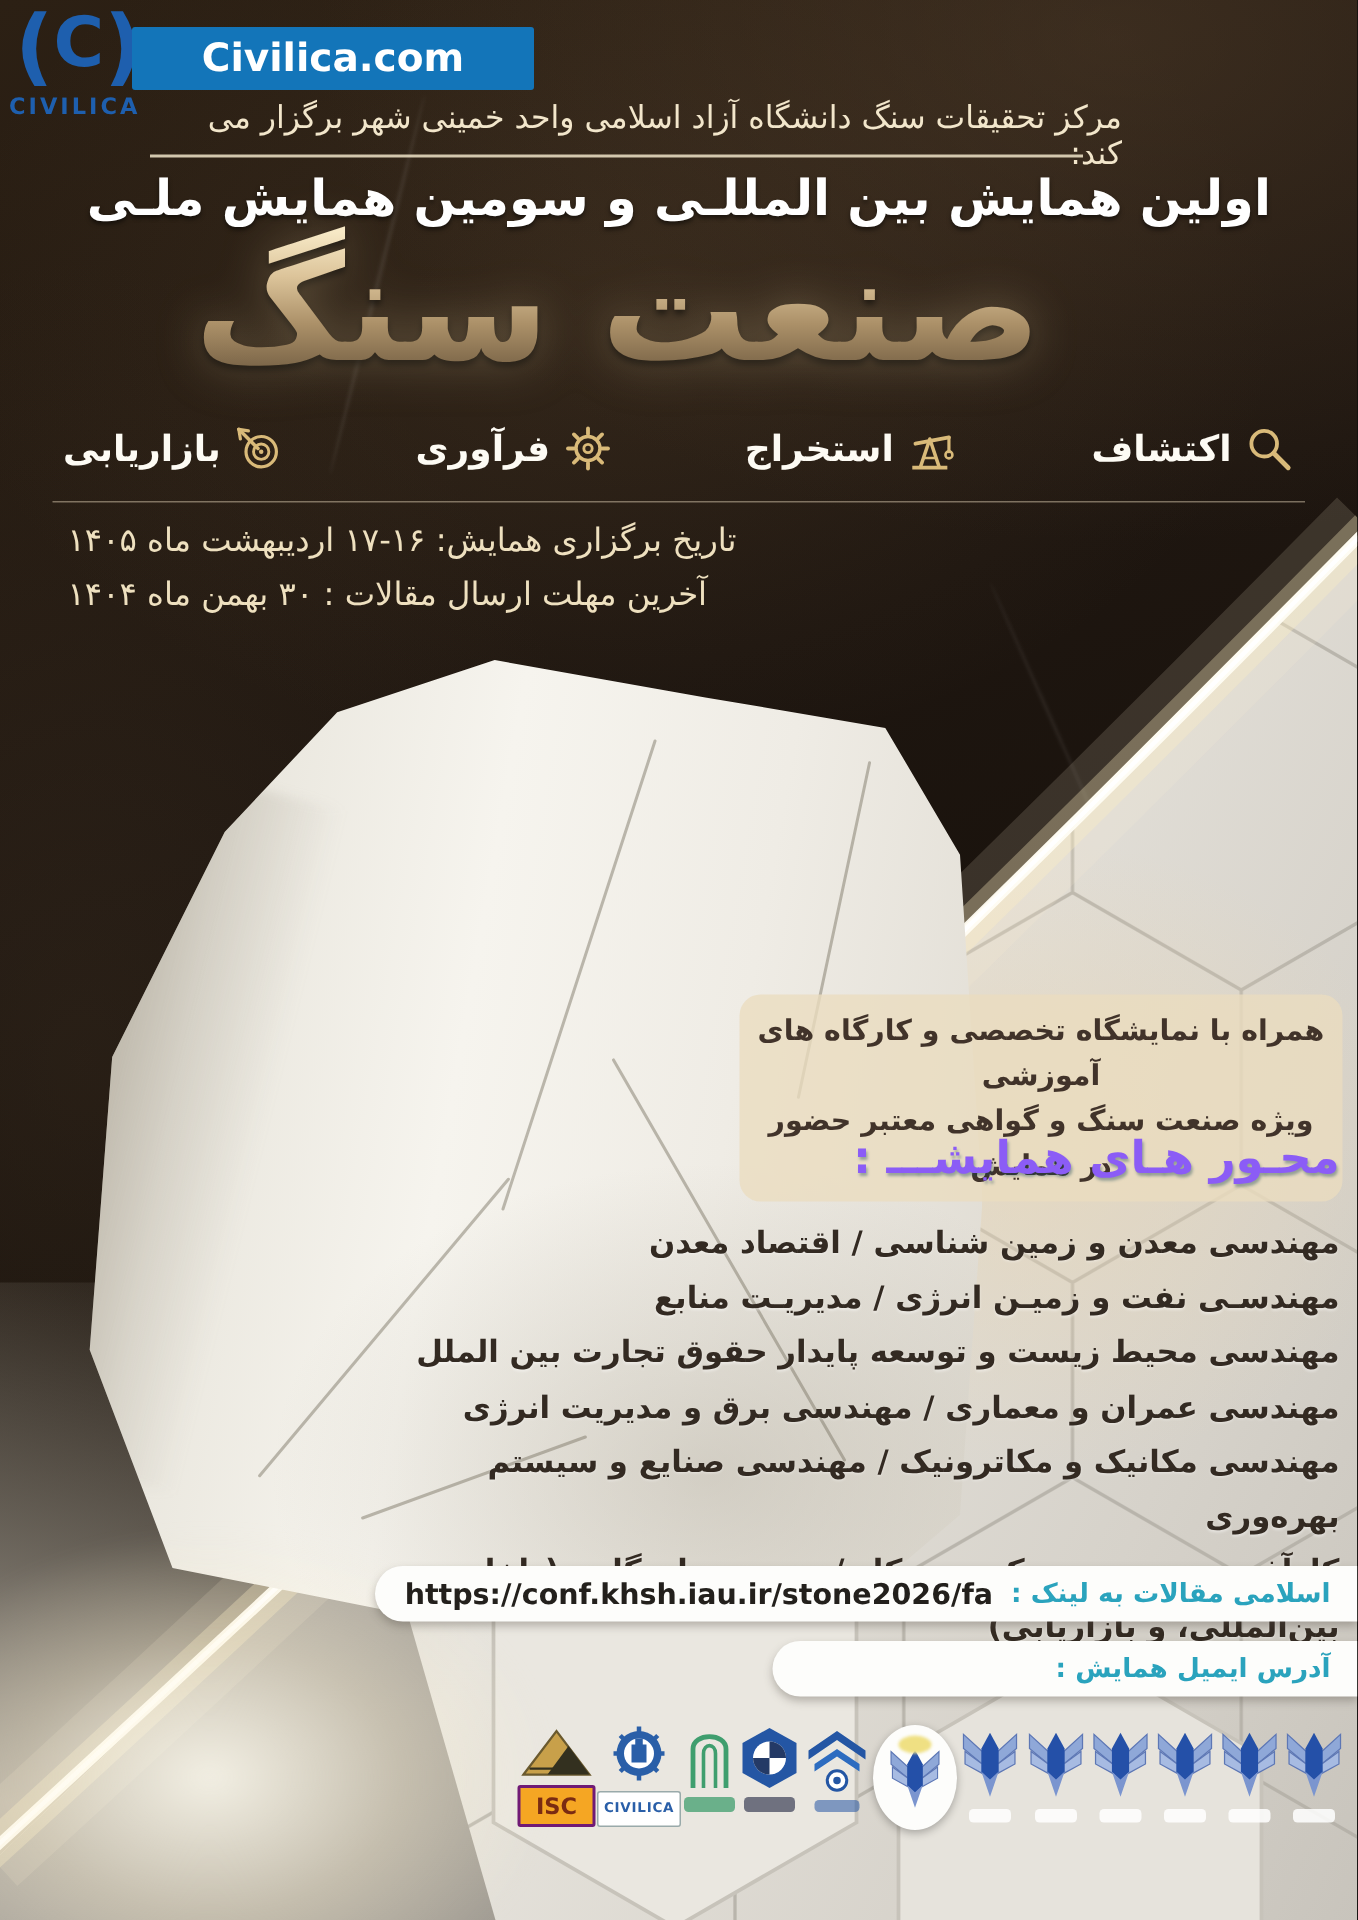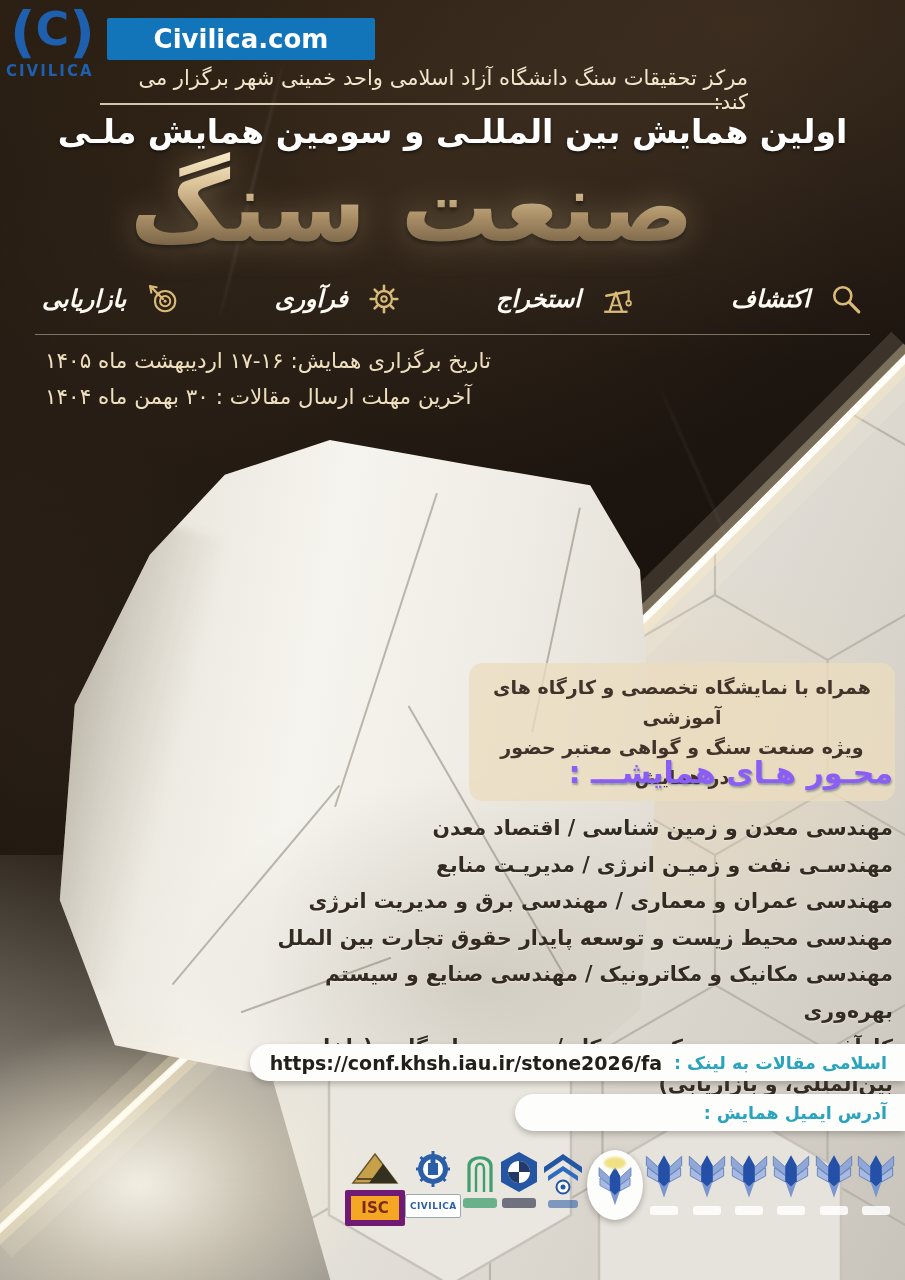--- a/index.html
+++ b/index.html
@@ -73,26 +73,26 @@
   .rule1{left:100px; top:103px; width:622px; height:2px; background:rgba(240,228,200,.85);}
   .conference{left:0; top:112px; width:905px; text-align:center; color:#ffffff; font-size:33px; font-weight:bold; text-shadow:0 2px 3px rgba(0,0,0,.5);}
   .main-title{
     left:0; top:150px; width:824px; text-align:center;
     font-size:98px; font-weight:900; letter-spacing:2px;
     background:linear-gradient(180deg,#f7e9c6 4%,#dcc49a 30%,#ab9068 58%,#7e684a 82%,#97805d 100%);
     -webkit-background-clip:text; background-clip:text; color:transparent; -webkit-text-fill-color:transparent;
     filter:drop-shadow(0 0 16px rgba(255,228,170,.32)) drop-shadow(0 3px 2px rgba(0,0,0,.65));
   }
   .pillars{left:42px; top:283px; width:820px; display:flex; justify-content:space-between; align-items:center;}
-  .pillar{display:flex; align-items:center; gap:20px; color:#fdfbf4; font-size:24px; font-weight:bold;font-style:italic;}
+  .pillar{display:flex; align-items:center; gap:9px; color:#fdfbf4; font-size:24px; font-weight:bold;}
   .rule2{left:35px; top:334px; width:835px; height:1px; background:rgba(235,220,190,.45);}
   .dates{left:45px; top:343px; width:455px; text-align:left; color:#eee0bf; font-size:21.5px; font-weight:normal; line-height:36px;}
   
   .note{
-    top:663px; right:10px; width:378px; padding:9px 24px;
+    top:663px; right:10px; width:378px; padding:9px 12px;
     background:rgba(234,220,191,.78); border-radius:14px;
     text-align:center; color:#41332a; font-size:19px; font-weight:bold; line-height:30px;
   }
   
   .topics-heading{
     top:755px; right:12px; width:480px; text-align:right;
     color:#8b5cf6; font-size:30px; font-weight:900;
     text-shadow:1px 2px 2px rgba(25,70,85,.4);
   }
   .topics-list{top:810px; right:12px; width:650px; text-align:right; color:#332a22; font-size:20.5px; font-weight:bold; line-height:36.5px; text-shadow:0 1px 2px rgba(255,255,255,.45);}
@@ -102,21 +102,21 @@
     box-shadow:0 3px 6px rgba(80,75,65,.35);
     display:flex; align-items:center; gap:12px; padding:0 18px 0 20px; cursor:pointer;
   }
   .linkbar .lbl{color:#2aa3bd; font-size:17.5px; font-weight:900; white-space:nowrap;}
   .linkbar .val{color:#23201c; font-size:19px; font-weight:bold; direction:ltr; unicode-bidi:embed; white-space:nowrap;}
   .bar1{top:1044px; min-width:478px;}
   .bar2{top:1094px; min-width:352px;}
   
   .logos{left:345px; top:1150px; width:552px; display:flex; justify-content:space-between; align-items:flex-start;}
   .logo-slot{display:flex; flex-direction:column; align-items:center; gap:4px;}
-  .isc-box{width:48px; height:24px; background:#f5a623; border:6px solid #701a75; border-radius:2px; color:#7a2b12; font-size:15px; font-weight:900; display:flex; align-items:center; justify-content:center;}
+  .isc-box{width:48px; height:24px; background:#f5a623; border:2px solid #701a75; border-radius:2px; color:#7a2b12; font-size:15px; font-weight:900; display:flex; align-items:center; justify-content:center;}
   .civ-box{width:54px; height:22px; background:#fff; border:1px solid #9aa; border-radius:2px; color:#2a5fa8; font-size:9px; font-weight:900; display:flex; align-items:center; justify-content:center; letter-spacing:.5px;}
   .smudge{border-radius:3px;}
   .azad-oval{width:56px; height:70px; background:#fdfdfb; border-radius:50%; box-shadow:0 2px 6px rgba(0,0,0,.28); display:flex; align-items:center; justify-content:center; position:relative;}
   .azad-sun{position:absolute; top:7px; left:50%; transform:translateX(-50%); width:22px; height:12px; background:#efe083; border-radius:50%; filter:blur(1px);}
 </style>
 </head>
 <body>
 
 <div class="poster">
 
@@ -153,21 +153,21 @@
     <div class="vein" style="left:330px;top:60px;width:2px;height:330px;transform:rotate(18deg);"></div>
     <div class="vein" style="left:430px;top:260px;width:2px;height:310px;transform:rotate(-30deg);"></div>
     <div class="vein" style="left:200px;top:330px;width:2px;height:260px;transform:rotate(40deg);"></div>
     <div class="vein" style="left:500px;top:80px;width:2px;height:230px;transform:rotate(12deg);"></div>
     <div class="vein" style="left:260px;top:480px;width:2px;height:160px;transform:rotate(70deg);"></div>
   </div>
   <div class="abs strip-glow-blob"></div>
 
   <div class="abs brand-mark"><span class="paren">(</span><span class="letter">C</span><span class="paren">)</span></div>
   <div class="abs brand-caption">CIVILICA</div>
-  <div class="abs brand-banner" style="background:#1375b9;margin-left:19px;">Civilica.com</div>
+  <div class="abs brand-banner" style="background:#1375b9;">Civilica.com</div>
 
   <div class="abs organizer" dir="rtl">مرکز تحقیقات سنگ دانشگاه آزاد اسلامی واحد خمینی شهر برگزار می کند:</div>
   <div class="abs rule1"></div>
   <div class="abs conference" dir="rtl">اولین همایش بین المللـی و سومین همایش ملـی</div>
   <div class="abs main-title" dir="rtl">صنعت سنگ</div>
 
   <div class="abs pillars" dir="rtl">
     <div class="pillar">
       <svg width="32" height="32" viewBox="0 0 30 30">
         <circle cx="12" cy="12" r="8" fill="none" stroke="#d9ba79" stroke-width="2.4"></circle>
@@ -223,22 +223,22 @@
 
   <div class="abs note" dir="rtl">
     <div>همراه با نمایشگاه تخصصی و کارگاه های آموزشی</div>
     <div>ویژه صنعت سنگ و گواهی معتبر حضور در همایش</div>
   </div>
 
   <div class="abs topics-heading" dir="rtl">محـور هـای همایشـــ :</div>
   <div class="abs topics-list" dir="rtl">
     <div>مهندسی معدن و زمین شناسی /  اقتصاد معدن</div>
     <div>مهندسـی نفت  و  زمیـن انرژی  /  مدیریـت منابع</div>
+    <div>مهندسی محیط زیست  و  توسعه پایدار حقوق تجارت بین الملل</div>
     <div>مهندسی عمران و معماری /  مهندسی برق و مدیریت انرژی</div>
-    <div>مهندسی محیط زیست  و  توسعه پایدار حقوق تجارت بین الملل</div>
     <div>مهندسی مکانیک و مکاترونیک /  مهندسی صنایع و سیستم بهره‌وری</div>
     <div>کارآفرینی و مدیریت کسب و کار / مدیریت بازرگانی (داخلی و بین‌المللی، و بازاریابی)</div>
   </div>
 
   <div class="abs linkbar bar1" dir="rtl">
     <span class="lbl">اسلامی مقالات به لینک :</span>
     <span class="val">https://conf.khsh.iau.ir/stone2026/fa</span>
   </div>
   <div class="abs linkbar bar2" dir="rtl">
     <span class="lbl">آدرس ایمیل همایش :</span>

